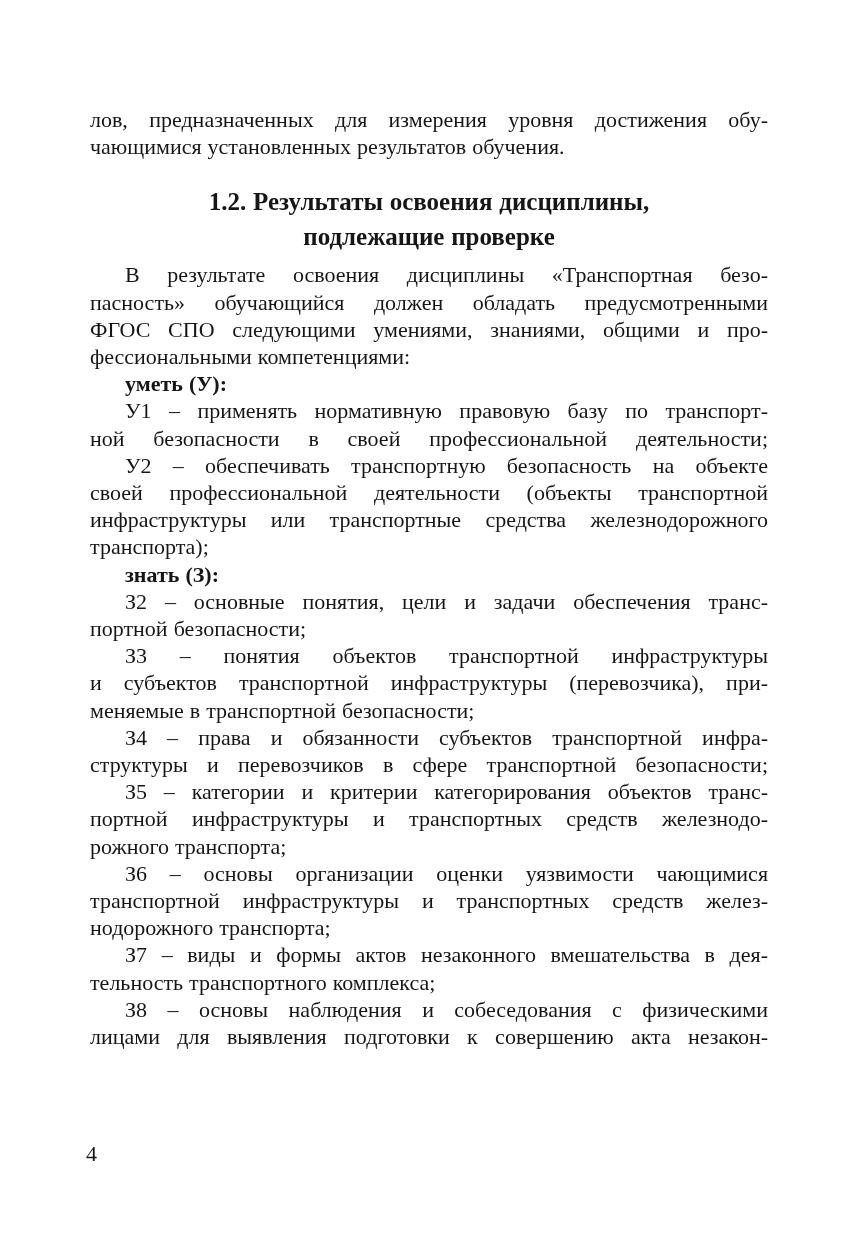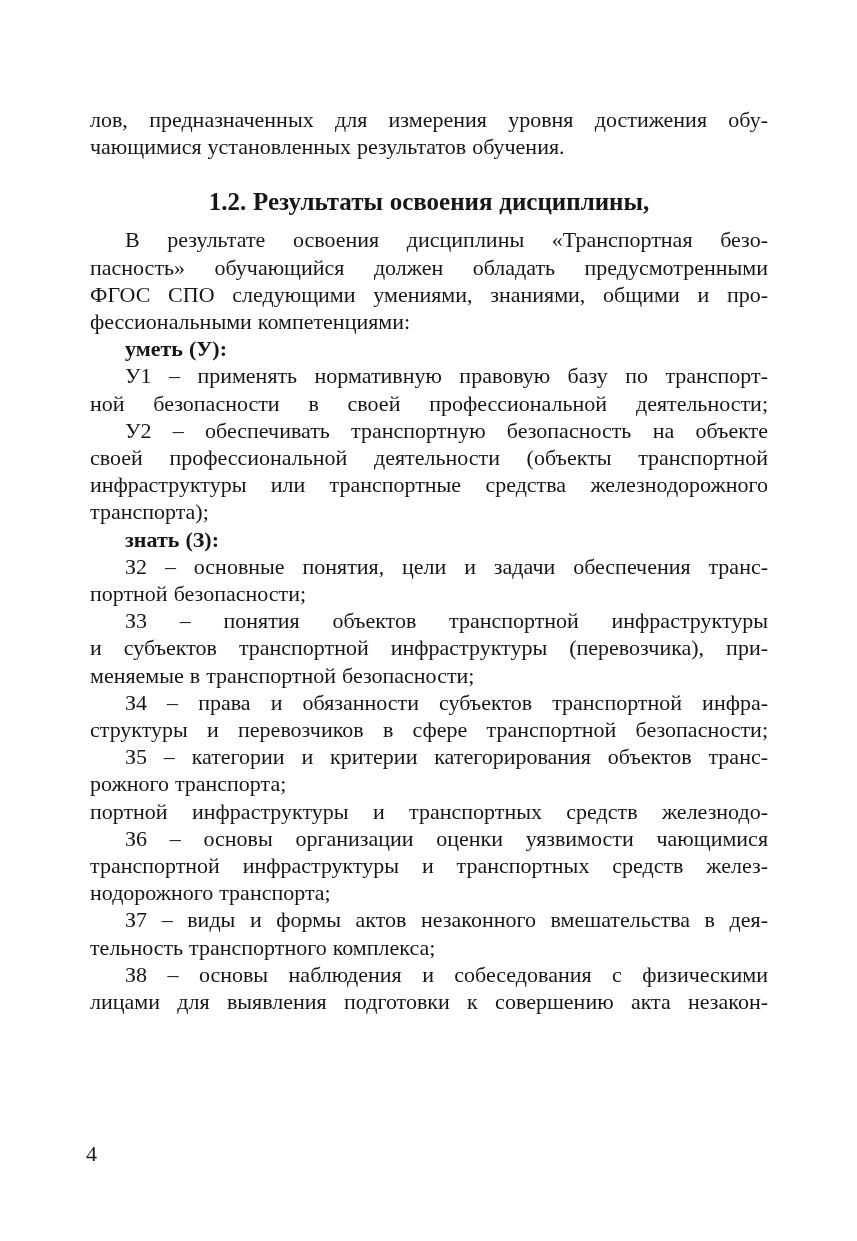--- a/index.html
+++ b/index.html
@@ -49,20 +49,21 @@
 <body>
 
 <div class="sheet">
   <main class="content">
       <div class="block para">
         <div class="line j">лов, предназначенных для измерения уровня достижения обу-</div>
         <div class="line l">чающимися установленных результатов обучения.</div>
       </div>
       <div class="block heading">
         <div class="line l">1.2. Результаты освоения дисциплины,</div>
+        <div class="line l">подлежащие проверке</div>
       </div>
       <div class="block para indent">
         <div class="line j">В результате освоения дисциплины «Транспортная безо-</div>
         <div class="line j">пасность» обучающийся должен обладать предусмотренными</div>
         <div class="line j">ФГОС СПО следующими умениями, знаниями, общими и про-</div>
         <div class="line l">фессиональными компетенциями:</div>
       </div>
       <div class="block lead indent">
         <div class="line l">уметь (У):</div>
       </div>
@@ -87,22 +88,22 @@
         <div class="line j">З3 – понятия объектов транспортной инфраструктуры</div>
         <div class="line j">и субъектов транспортной инфраструктуры (перевозчика), при-</div>
         <div class="line l">меняемые в транспортной безопасности;</div>
       </div>
       <div class="block para indent">
         <div class="line j">З4 – права и обязанности субъектов транспортной инфра-</div>
         <div class="line j">структуры и перевозчиков в сфере транспортной безопасности;</div>
       </div>
       <div class="block para indent">
         <div class="line j">З5 – категории и критерии категорирования объектов транс-</div>
+        <div class="line j">портной инфраструктуры и транспортных средств железнодо-</div>
         <div class="line l">рожного транспорта;</div>
-        <div class="line j">портной инфраструктуры и транспортных средств железнодо-</div>
       </div>
       <div class="block para indent">
         <div class="line j">З6 – основы организации оценки уязвимости чающимися</div>
         <div class="line j">транспортной инфраструктуры и транспортных средств желез-</div>
         <div class="line l">нодорожного транспорта;</div>
       </div>
       <div class="block para indent">
         <div class="line j">З7 – виды и формы актов незаконного вмешательства в дея-</div>
         <div class="line l">тельность транспортного комплекса;</div>
       </div>

